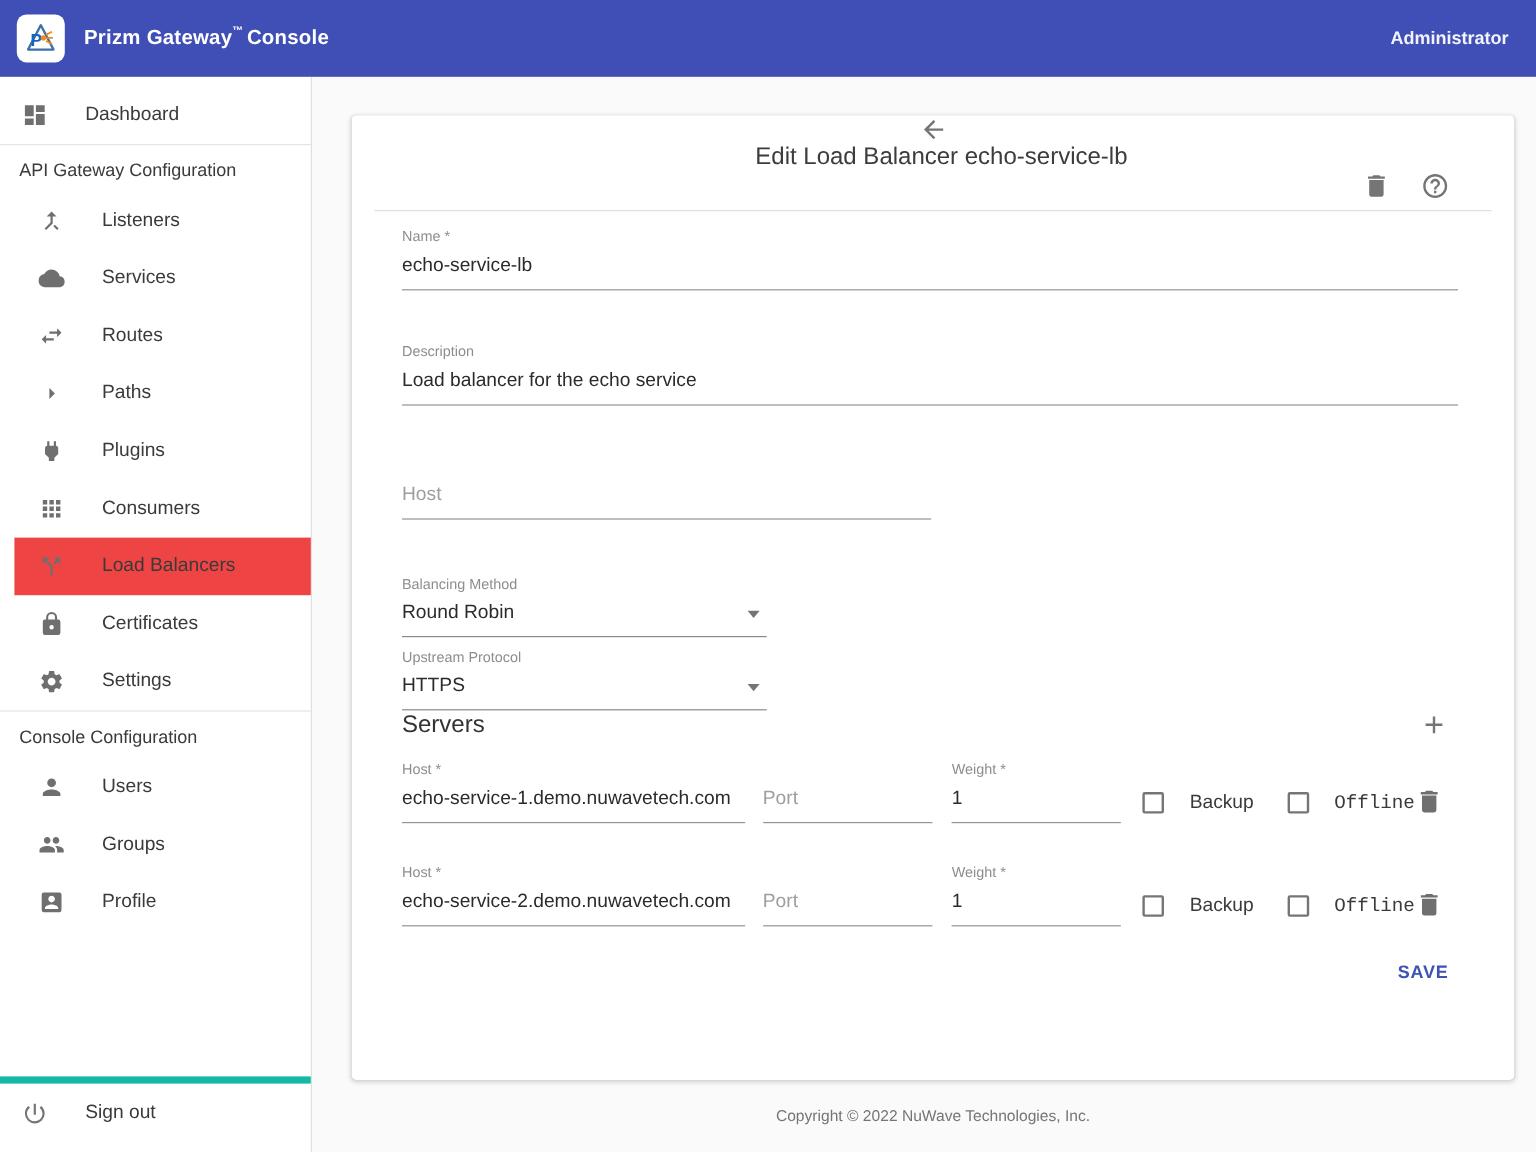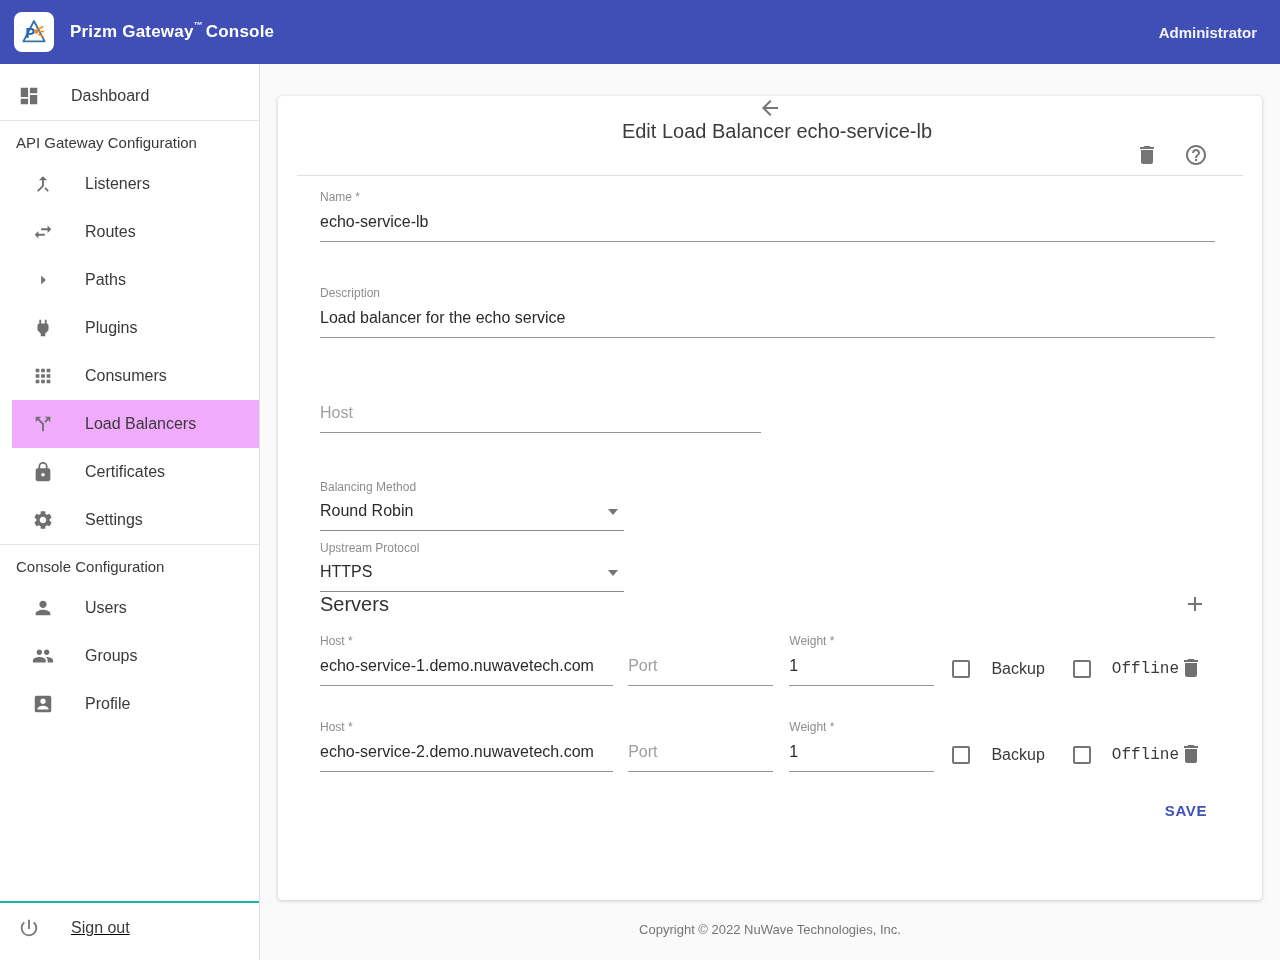--- a/index.html
+++ b/index.html
@@ -9,37 +9,37 @@
   
   .appbar { position:absolute; top:0; left:0; width:1280px; height:64px;
     background:#3f4fb5; display:flex; align-items:center; padding:0 23px 0 14px; z-index:10; }
   .logo { width:40px; height:40px; background:#fff; border-radius:8px;
     display:flex; align-items:center; justify-content:center; margin-right:16px; }
   .apptitle { color:#fff; font-size:17px; font-weight:700; letter-spacing:.2px; }
   .apptitle sup { font-size:9px; vertical-align:top; position:relative; top:-2px; margin-right:3px; }
   .appuser { margin-left:auto; color:#f2f3fa; font-size:15px; font-weight:700; cursor:pointer; }
 
   
-  .shell { position:absolute; top:64px; left:0; width:1280px; height:896px; display:flex; }
+  .shell { position:absolute; top:64px; left:0; width:1280px; height:896px; display:flex;gap:15px; }
 
   
   .sidebar { width:260px; height:896px; background:#fff; border-right:1px solid #e0e0e0;
     display:flex; flex-direction:column; flex:0 0 260px; }
   .nav-item { height:48px; display:flex; align-items:center; padding-left:32px; cursor:pointer;
     color:#3a3a3a; font-size:16px; flex:0 0 48px; }
   .nav-item.top { padding-left:18px; }
   .nav-item .nicon { width:22px; height:22px; margin-right:31px; flex:0 0 22px;
     display:flex; align-items:center; justify-content:center; }
   .nav-item .nicon svg { width:22px; height:22px; fill:#6f6f6f; }
-  .nav-item.selected { background:#f0abfc; margin-left:12px; padding-left:20px; }
+  .nav-item.selected { background:#ef4444; margin-left:12px; padding-left:20px; }
   .nav-item.dash { margin-top:8px; }
   .sdivider { border-bottom:1px solid #e4e4e4; flex:0 0 1px; }
   .section-label { padding:13px 16px 9px; font-size:15px; color:#3a3a3a; flex:0 0 auto; }
   .side-spacer { flex:1 1 auto; }
-  .signout-wrap { border-top:2px solid #14b8a6; padding:1px 0 8px; flex:0 0 auto;text-decoration:underline; }
+  .signout-wrap { border-top:6px solid #14b8a6; padding:1px 0 8px; flex:0 0 auto; }
   .signout-wrap .nicon svg { fill:#757575; }
 
   
   .main { flex:1 1 auto; background:#fafafa; height:896px; overflow:hidden; }
   .card { margin:32px 18px 0; background:#fff; border-radius:4px; min-height:804px;
     box-shadow:0 1px 4px rgba(0,0,0,.18), 0 0 1px rgba(0,0,0,.1); }
 
   .card-header { height:79px; display:flex; align-items:center; padding:0 54px;flex-direction:column; }
   .icon-btn { background:none; border:none; cursor:pointer; padding:0; display:flex; align-items:center; }
   .icon-btn svg { width:24px; height:24px; fill:#757575; }
@@ -124,20 +124,28 @@
       <span class="nicon">
           <svg viewBox="0 0 24 24">
             <path d="M17 20.41 18.41 19 15 15.59 13.59 17l3.41 3.41zM7.5 8H11v5.59L5.59 19 7 20.41l6-6V8h3.5L12 3.5 7.5 8z"></path>
           </svg>
         </span>
       <span>Listeners</span>
     </div>
     <div class="nav-item">
       <span class="nicon">
           <svg viewBox="0 0 24 24">
+            <path d="M19.35 10.04A7.49 7.49 0 0 0 12 4C9.11 4 6.6 5.64 5.35 8.04A5.994 5.994 0 0 0 0 14c0 3.31 2.69 6 6 6h13c2.76 0 5-2.24 5-5 0-2.64-2.05-4.78-4.65-4.96z"></path>
+          </svg>
+        </span>
+      <span>Services</span>
+    </div>
+    <div class="nav-item">
+      <span class="nicon">
+          <svg viewBox="0 0 24 24">
             <path d="M6.99 11 3 15l3.99 4v-3H14v-2H6.99v-3zM21 9l-3.99-4v3H10v2h7.01v3L21 9z"></path>
           </svg>
         </span>
       <span>Routes</span>
     </div>
     <div class="nav-item">
       <span class="nicon">
           <svg viewBox="0 0 24 24">
             <path d="M10 17l5-5-5-5v10z"></path>
           </svg>

